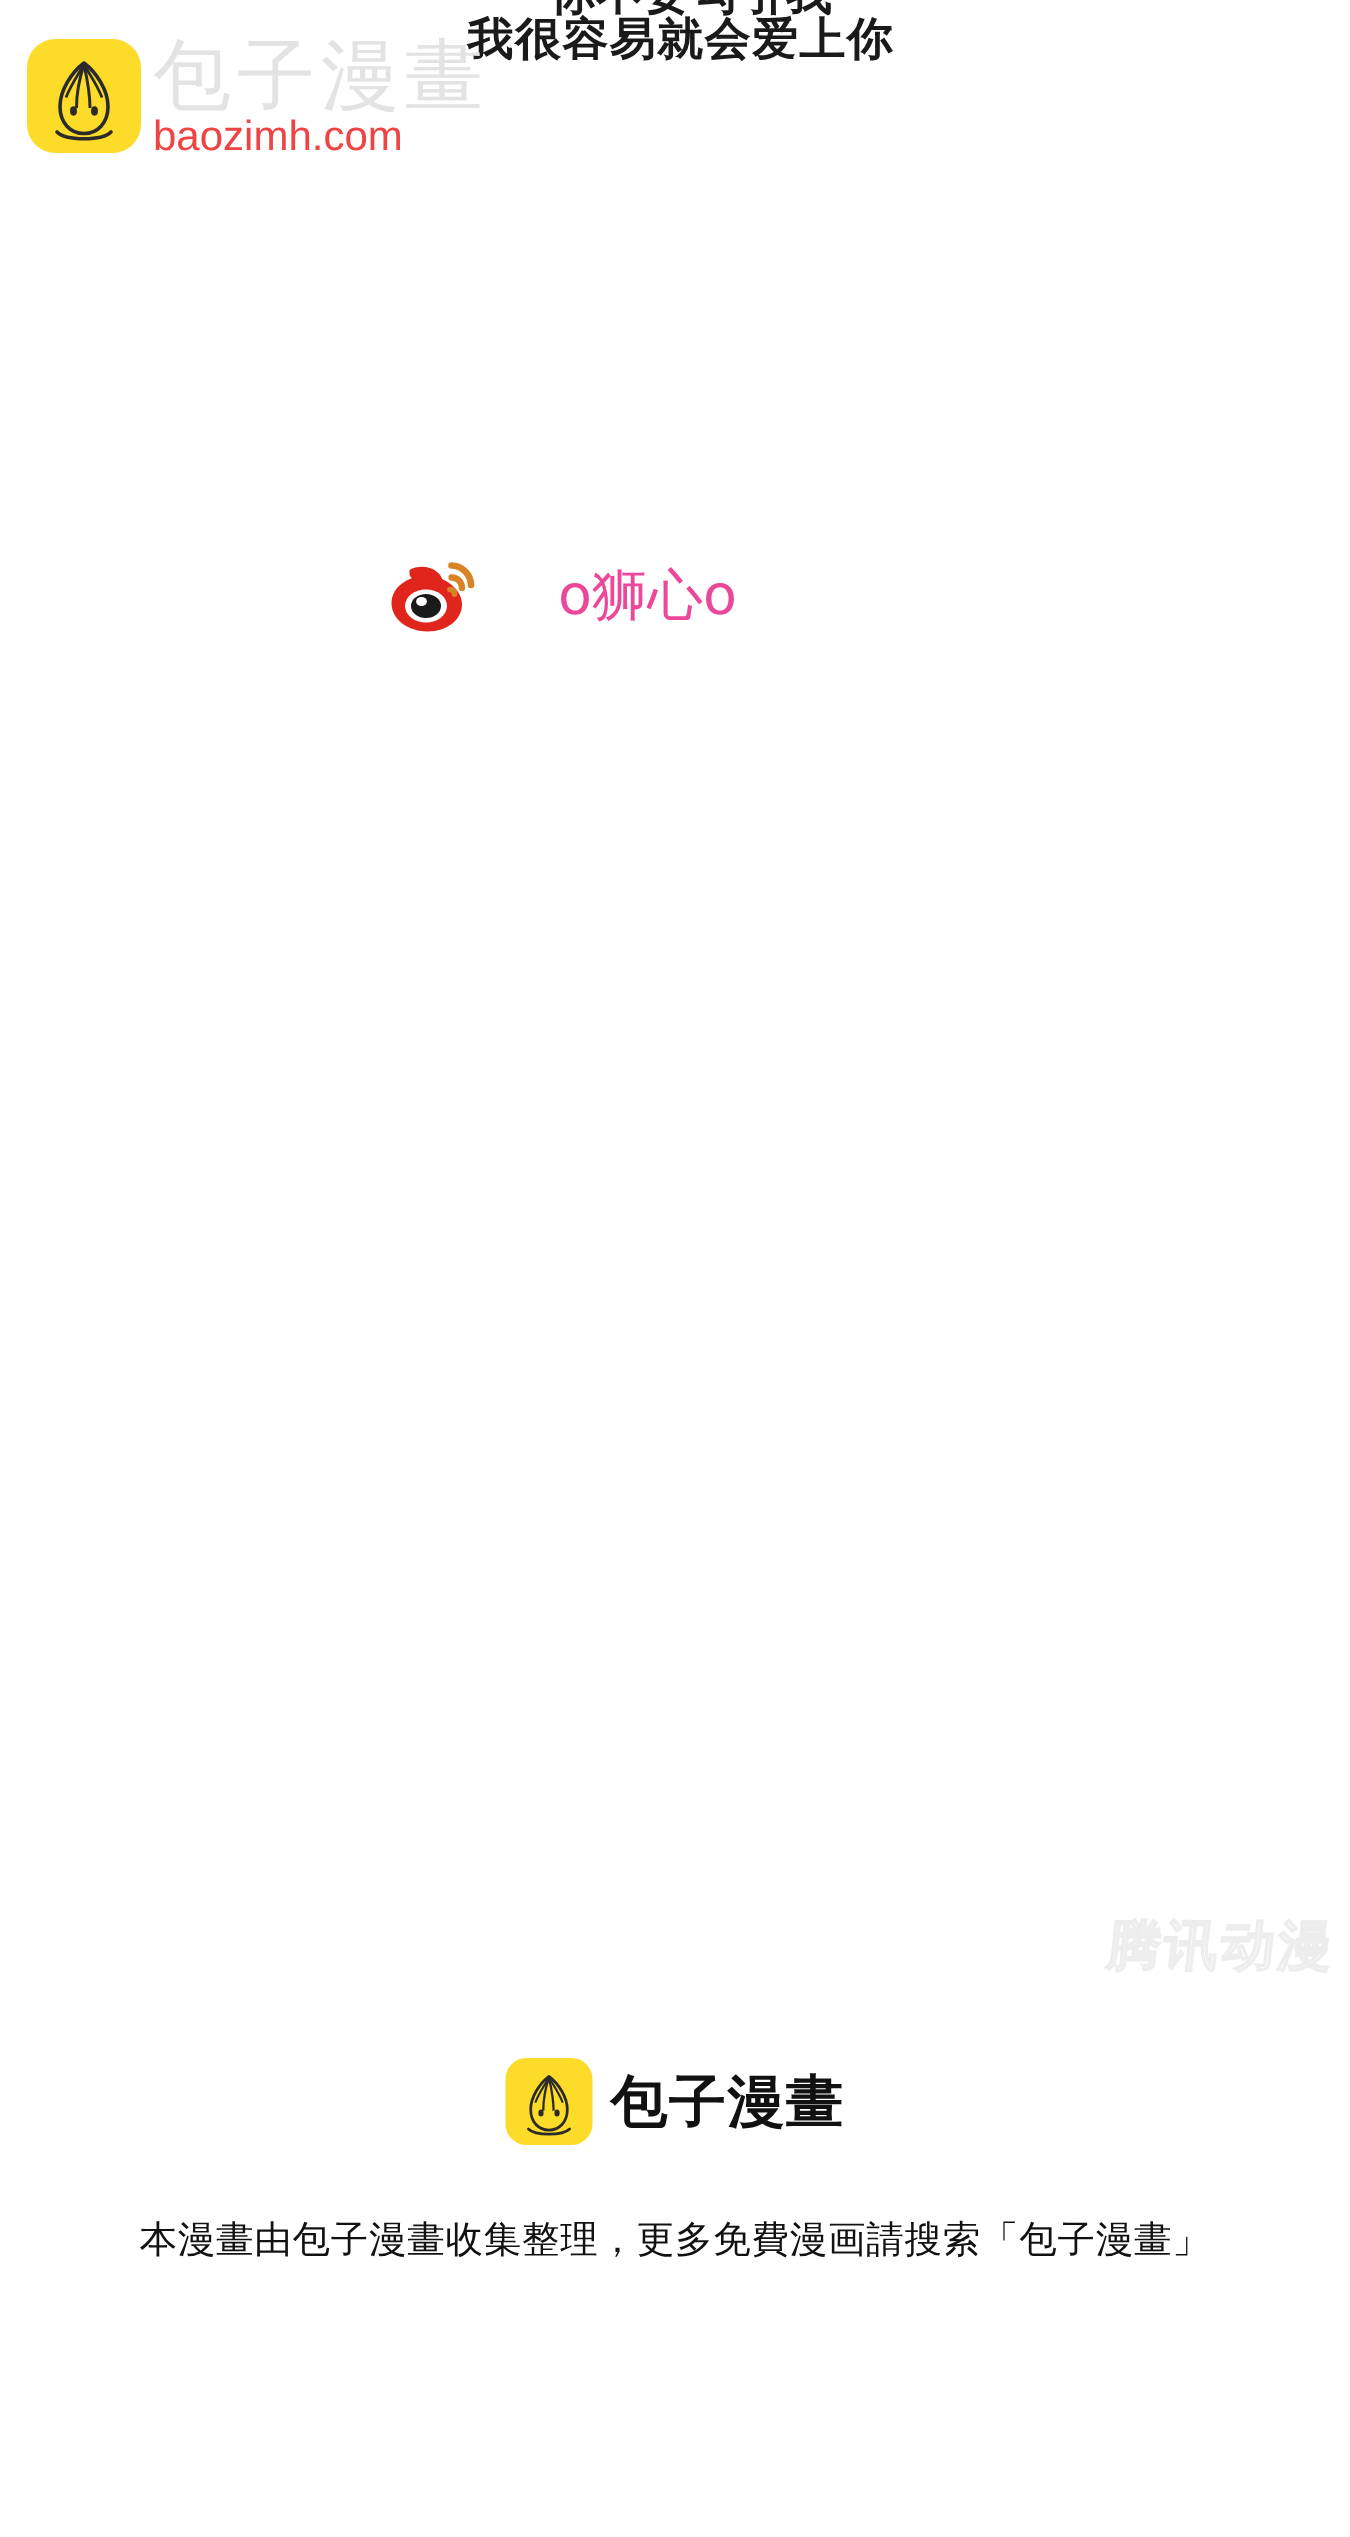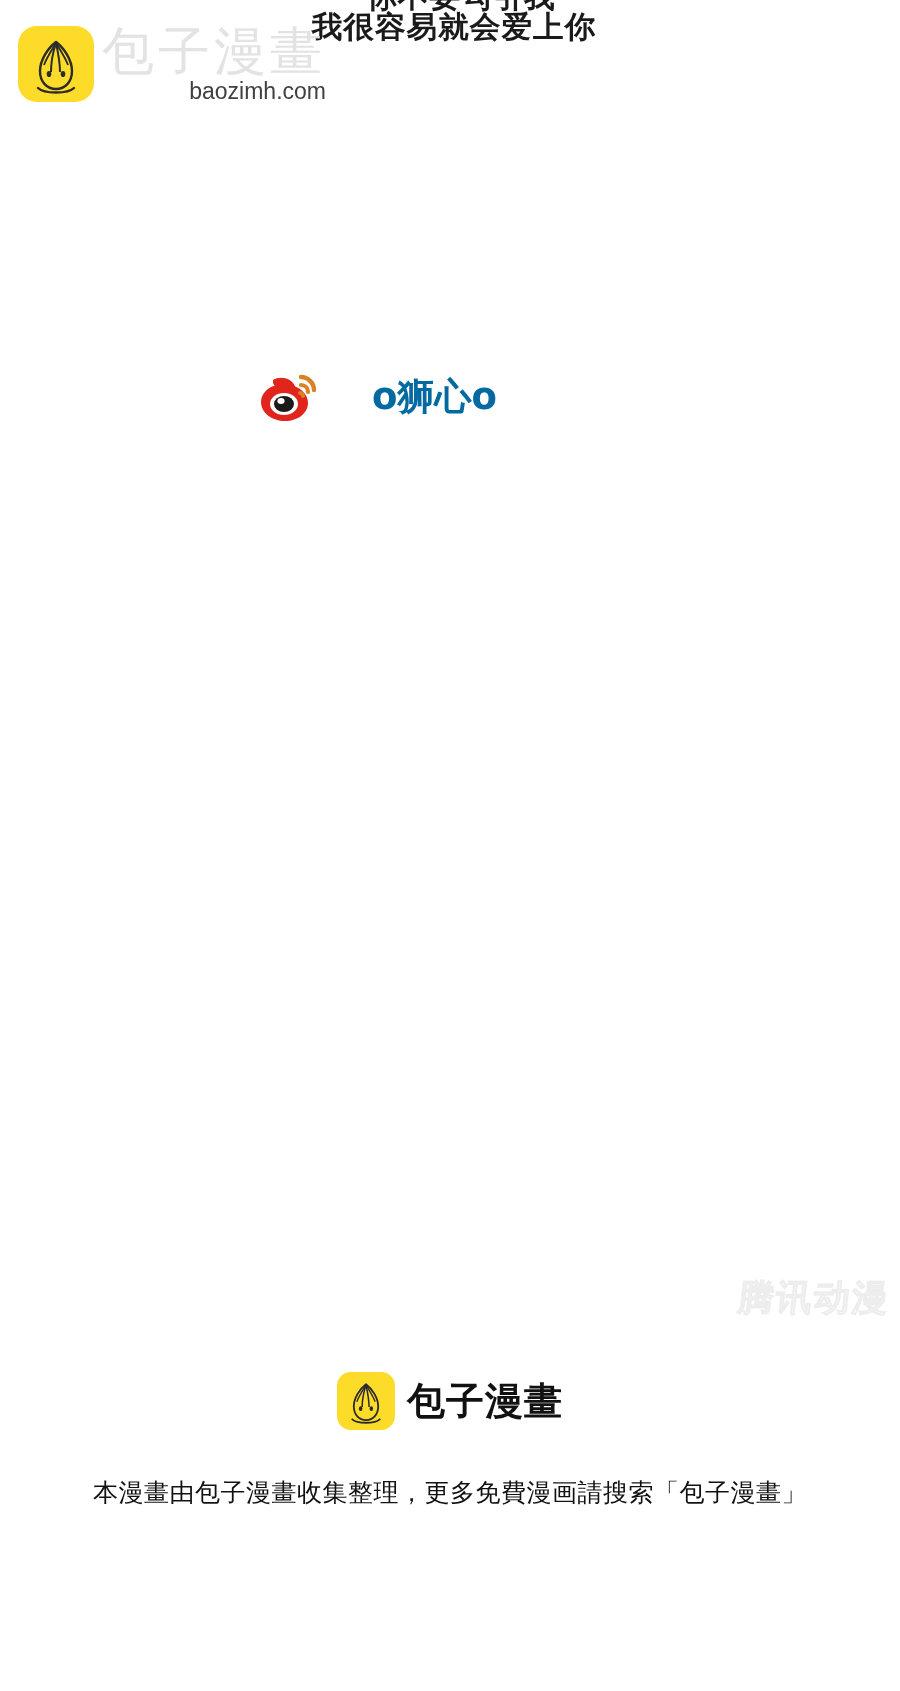--- a/index.html
+++ b/index.html
@@ -41,28 +41,27 @@
   }
   .site-wm-cn {
     font-size:52px;
     line-height:54px;
     color:#e3e3e3;
     letter-spacing:4px;
     font-weight:500;
     white-space:nowrap;
   }
   .site-wm-en {
-    font-size:23px;
+    font-size:28px;
     line-height:30px;
-    color:#404040;
+    color:#ef4444;
     letter-spacing:0px;
     font-weight:400;
     white-space:nowrap;
     margin-top:-2px;
-    text-align:right;
   }
 
   
   .bubble-text {
     position:absolute;
     left:0; top:-16px;
     width:900px;
     text-align:center;
     z-index:2;
     pointer-events:none;
@@ -95,22 +94,22 @@
   }
   .weibo-icon {
     width:62px; height:52px;
     flex:none;
     display:block;
   }
   .credit-name {
     margin-left:52px;
     font-size:37px;
     line-height:44px;
-    color:#0369a1;
-    font-weight:700;
+    color:#ec4899;
+    font-weight:400;
     white-space:nowrap;
     font-family:"DejaVu Sans", "Liberation Sans", sans-serif;
   }
 
   
   .tencent-wm {
     position:absolute;
     right:10px;
     top:1278px;
     font-size:36px;
@@ -155,21 +154,21 @@
     font-family:"DejaVu Sans", "Liberation Sans", sans-serif;
   }
   .footer-note {
     margin-top:48px;
     text-align:center;
     font-size:25px;
     line-height:30px;
     color:#111111;
     letter-spacing:0.5px;
     white-space:nowrap;
-    font-family:Liberation Serif, serif;
+    font-family:Liberation Sans, sans-serif;
   }
 </style>
 </head>
 <body>
 
 <div class="page">
 
   <div class="site-watermark">
     <div class="bz-logo">
       <svg viewBox="0 0 76 76" xmlns="http://www.w3.org/2000/svg">

